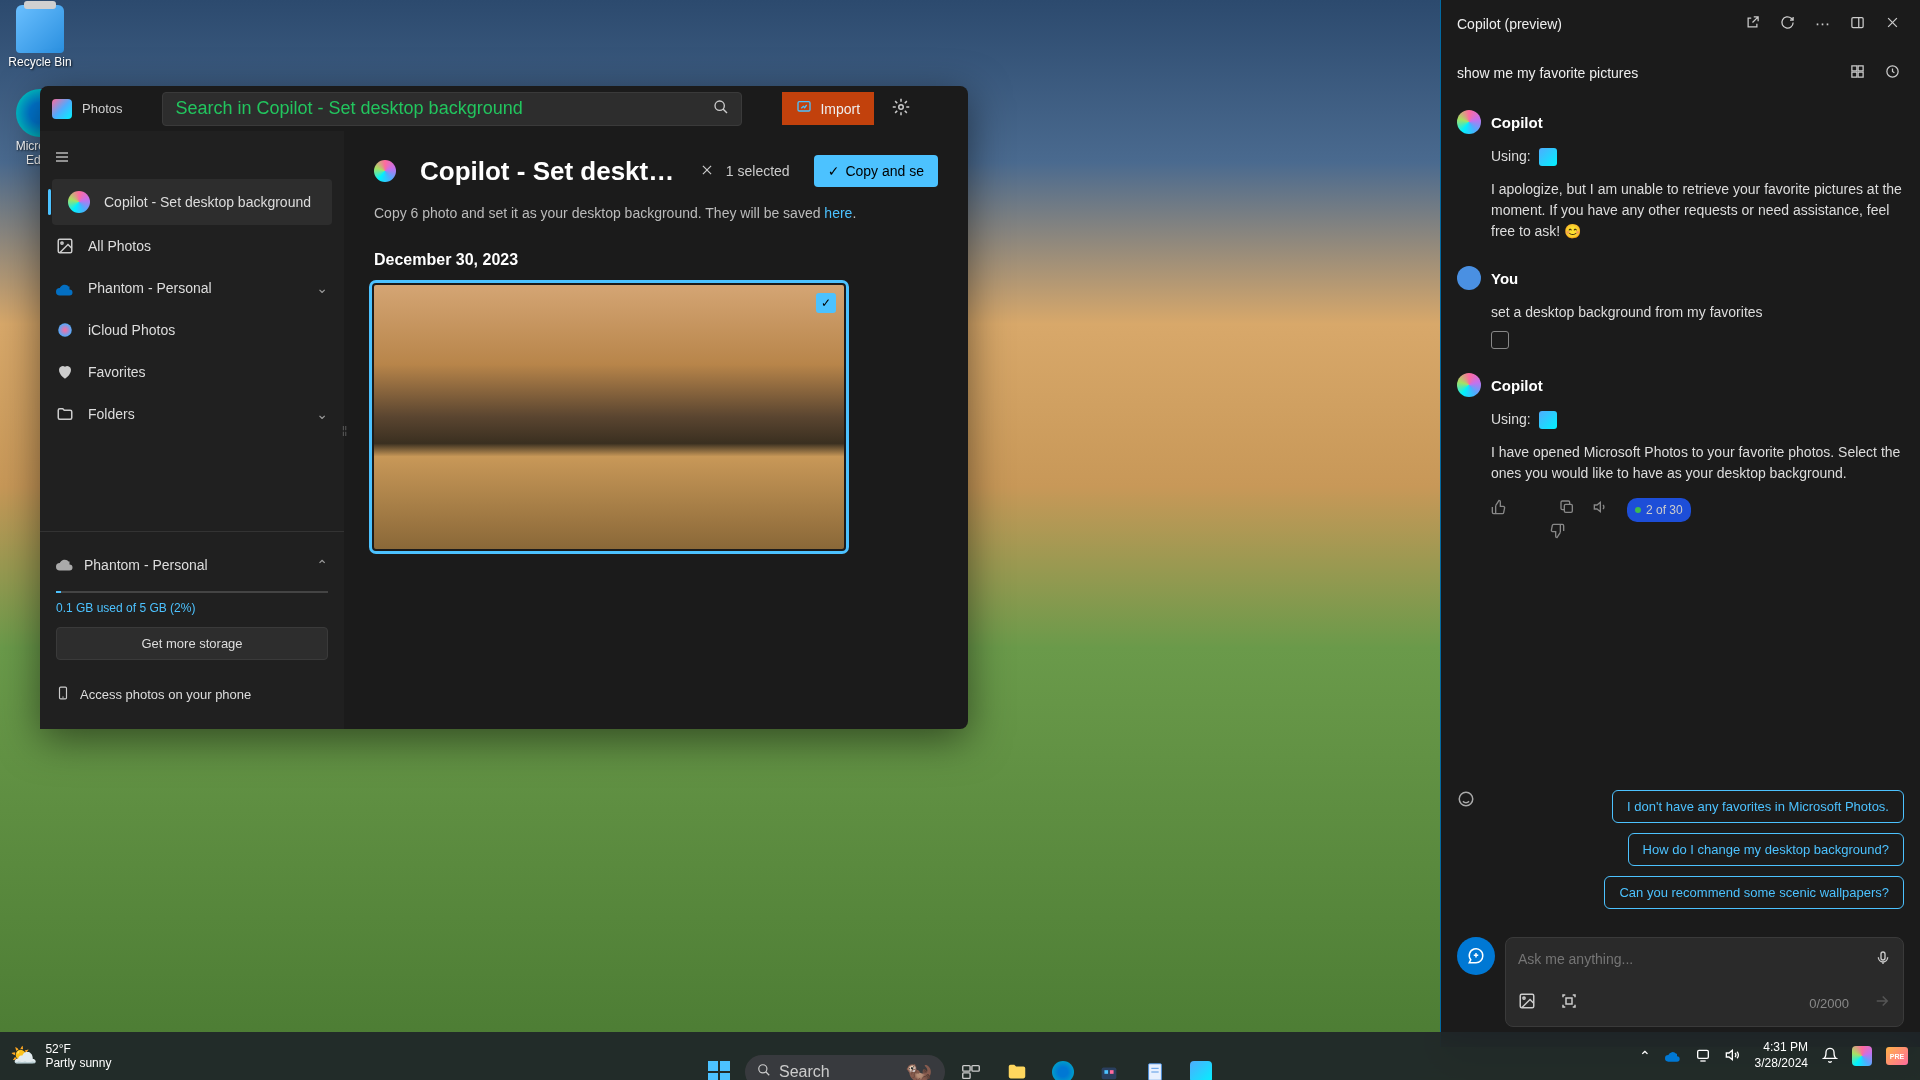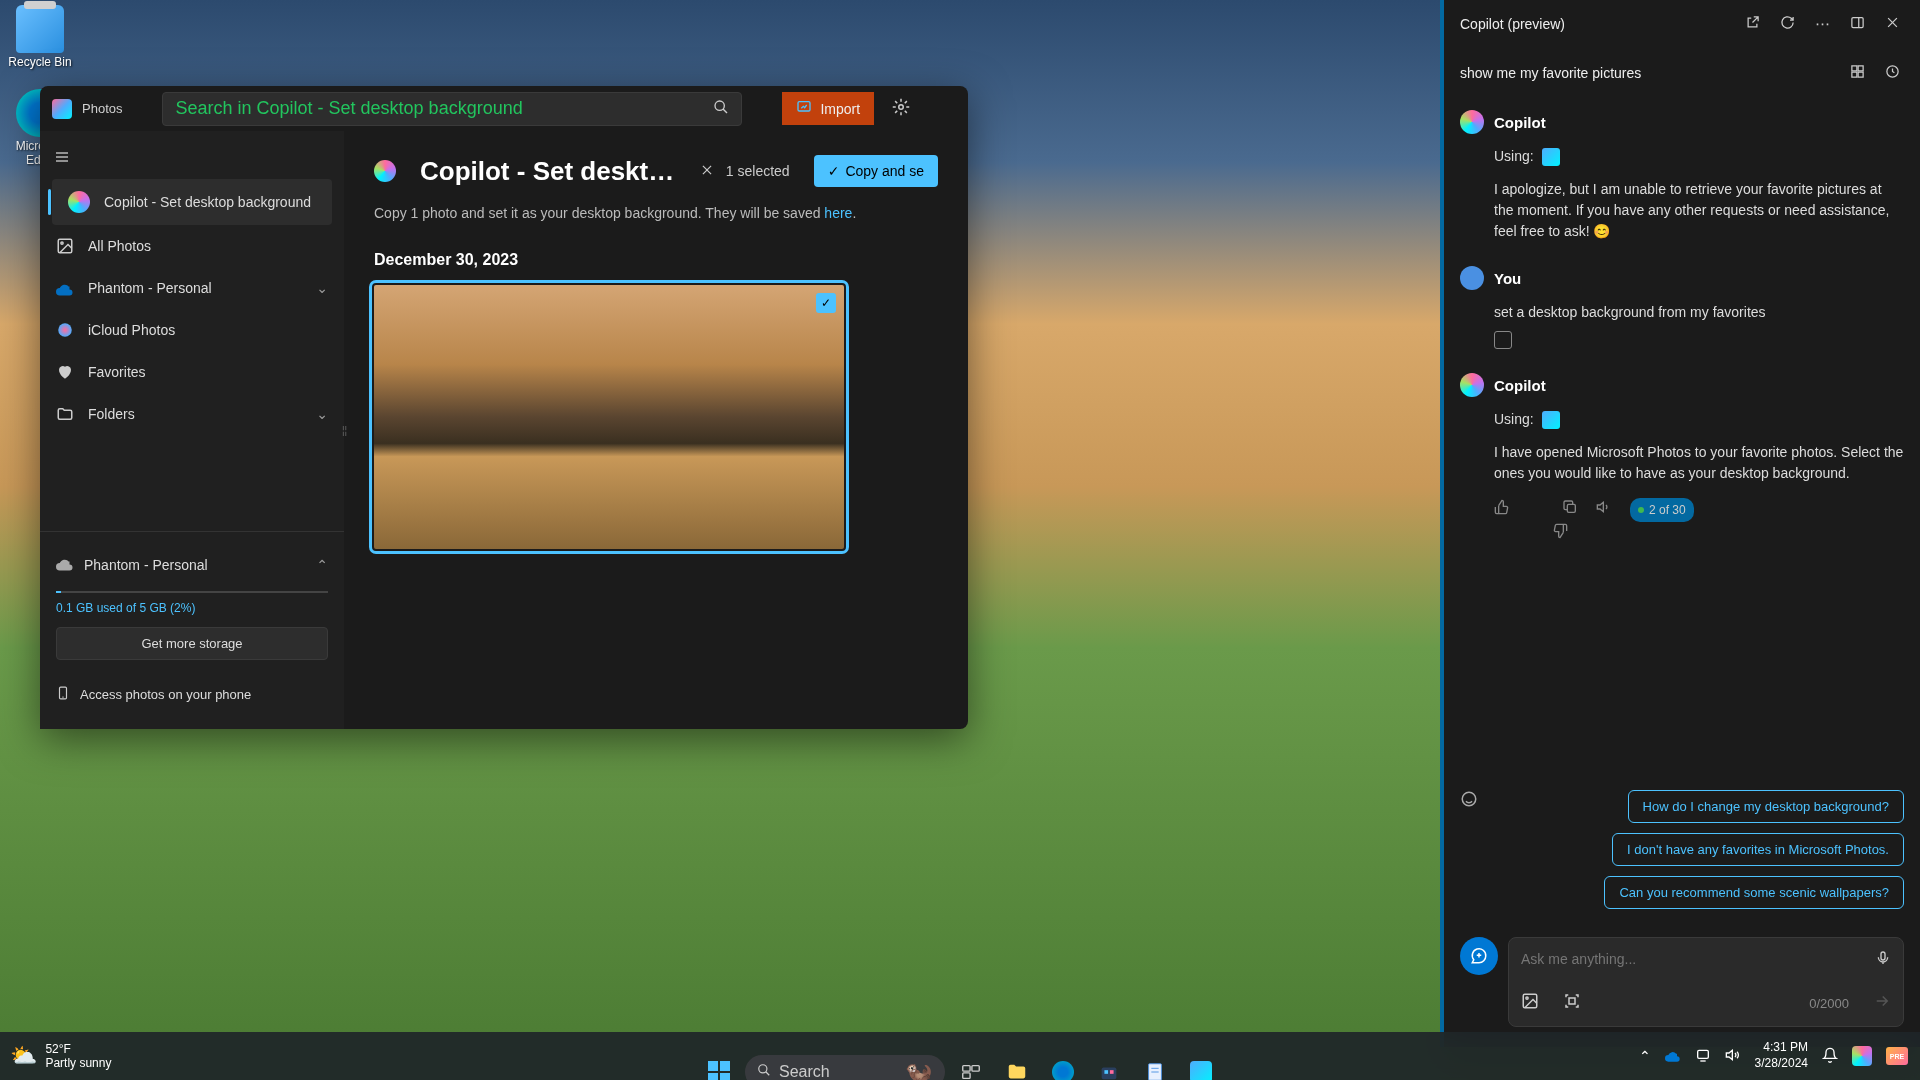--- a/index.html
+++ b/index.html
@@ -349,21 +349,21 @@
     .copilot-panel {
       position: absolute;
       top: 0;
       right: 0;
       bottom: 33px;
       width: 480px;
       background: #1b1b1b;
       z-index: 10;
       display: flex;
       flex-direction: column;
-      border-left: 4px solid #0369a1;
+      border-left: 1px solid #0369a1;
     }
     .copilot-header {
       height: 48px;
       display: flex;
       align-items: center;
       padding: 0 16px;
       gap: 12px;
     }
     .copilot-header-title {
       color: #eee;
@@ -448,21 +448,21 @@
       align-items: center;
       gap: 18px;
       margin-top: 14px;
     }
     .action-icon {
       color: #888;
       cursor: pointer;
       font-size: 15px;
     }
     .count-badge {
-      background: #0369a1;
+      background: #1d4ed8;
       padding: 3px 8px;
       border-radius: 10px;
       font-size: 12px;
       color: #ccc;
       display: flex;
       align-items: center;
       gap: 5px;
     }
     .green-dot {
       width: 6px;
@@ -800,21 +800,21 @@
               </svg>
           </span>
           <span>1 selected</span>
         </div>
         <div class="copy-set-btn">
           <span>✓</span>
           <span>Copy and se</span>
         </div>
       </div>
       <div class="main-desc">
-        <span>Copy 1 photo and set it as your desktop background. They will be saved </span><span class="link-here">here</span><span>.</span>
+        <span>Copy 6 photo and set it as your desktop background. They will be saved </span><span class="link-here">here</span><span>.</span>
       </div>
       <div class="date-label">December 30, 2023</div>
       <div class="photo-thumb">
         <div class="photo-check">✓</div>
       </div>
     </div>
   </div>
 </div>
 
 <div class="copilot-panel">
@@ -933,22 +933,22 @@
 
   <div class="suggestions">
     <div style="display:flex;width:100%;align-items:flex-start;">
       <span class="fb-icon">
         <svg width="18" height="18" viewBox="0 0 24 24" fill="none" stroke="currentColor" stroke-width="2">
             <circle cx="12" cy="12" r="9"></circle>
             <path d="M9 9h.01M15 9h.01M8 15s1.5 2 4 2 4-2 4-2"></path>
           </svg>
       </span>
       <div style="display:flex;flex-direction:column;gap:10px;align-items:flex-end;">
+        <div class="suggestion-btn">I don't have any favorites in Microsoft Photos.</div>
         <div class="suggestion-btn">How do I change my desktop background?</div>
-        <div class="suggestion-btn">I don't have any favorites in Microsoft Photos.</div>
         <div class="suggestion-btn">Can you recommend some scenic wallpapers?</div>
       </div>
     </div>
   </div>
 
   <div class="input-area">
     <div class="new-chat">
       <svg width="18" height="18" viewBox="0 0 24 24" fill="none" stroke="currentColor" stroke-width="2">
           <path d="M21 12a9 9 0 01-9 9H3l2-4a9 9 0 1116-5z"></path>
           <line x1="9" y1="11" x2="15" y2="11"></line>

